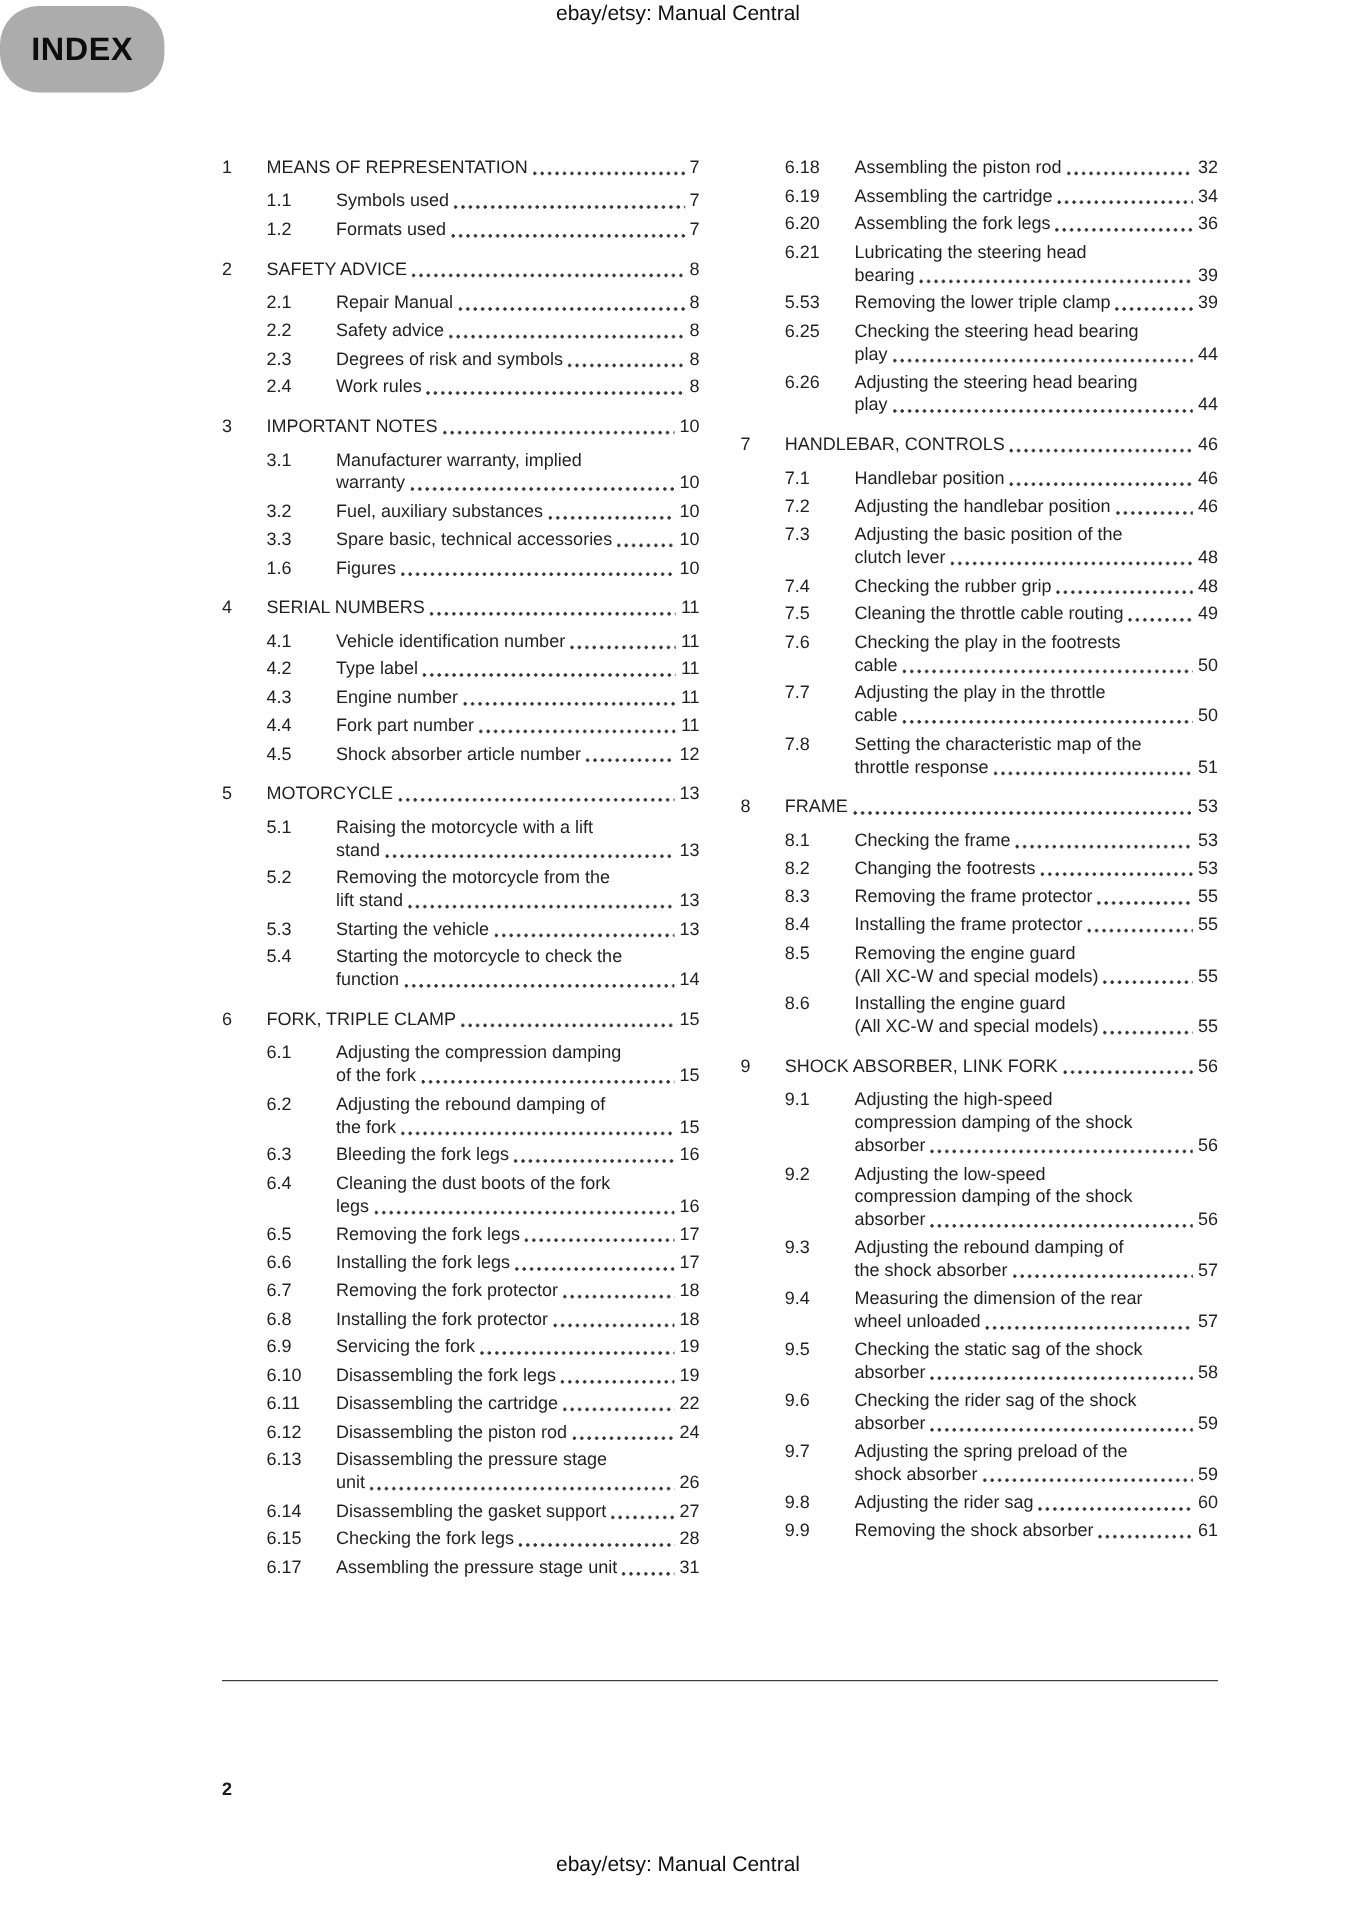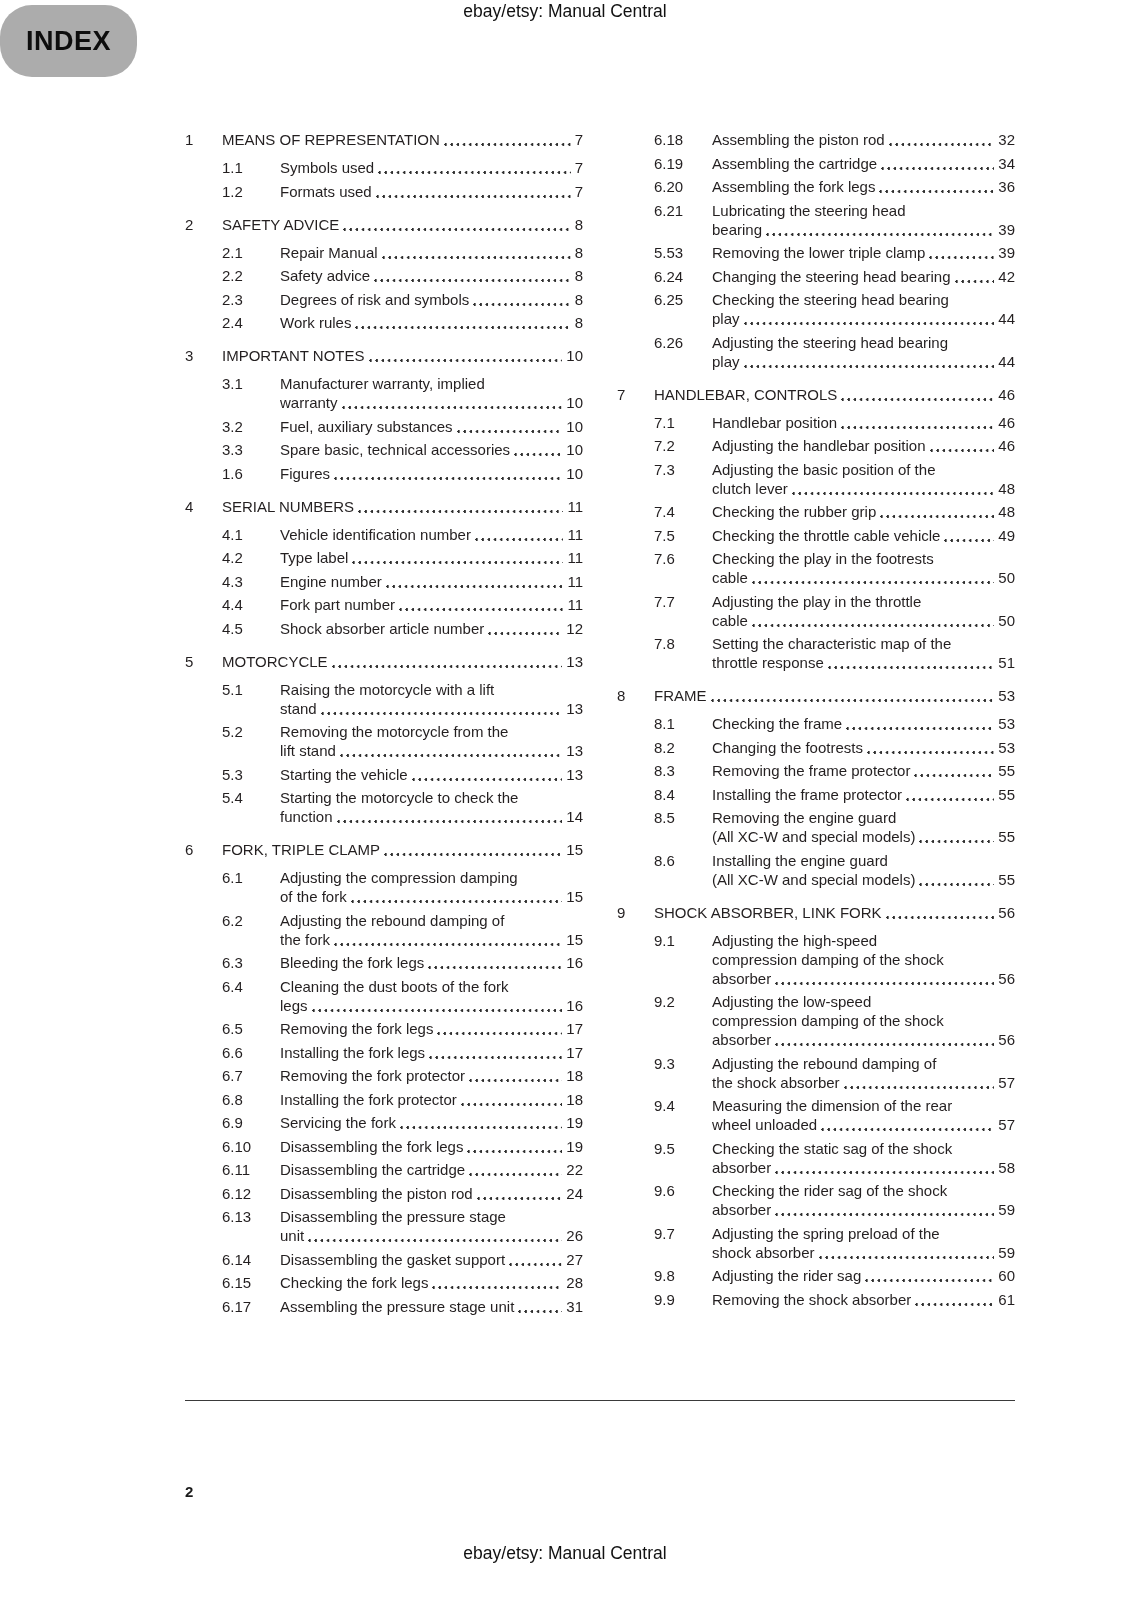--- a/index.html
+++ b/index.html
@@ -580,30 +580,20 @@
           <span class="num">5.53</span>
           <div class="body-lines">
             <div class="line last">
               <span class="text">Removing the lower triple clamp</span>
               <span class="dots"></span>
               <span class="pg">39</span>
             </div>
           </div>
         </div>
         <div class="item entry">
-          <span class="num">6.24</span>
-          <div class="body-lines">
-            <div class="line last">
-              <span class="text">Changing the steering head bearing</span>
-              <span class="dots"></span>
-              <span class="pg">42</span>
-            </div>
-          </div>
-        </div>
-        <div class="item entry">
           <span class="num">6.25</span>
           <div class="body-lines">
             <div class="line">Checking the steering head bearing</div>
             <div class="line last">
               <span class="text">play</span>
               <span class="dots"></span>
               <span class="pg">44</span>
             </div>
           </div>
         </div>
@@ -666,21 +656,21 @@
               <span class="text">Checking the rubber grip</span>
               <span class="dots"></span>
               <span class="pg">48</span>
             </div>
           </div>
         </div>
         <div class="item entry">
           <span class="num">7.5</span>
           <div class="body-lines">
             <div class="line last">
-              <span class="text">Checking the throttle cable vehicle</span>
+              <span class="text">Cleaning the throttle cable routing</span>
               <span class="dots"></span>
               <span class="pg">49</span>
             </div>
           </div>
         </div>
         <div class="item entry">
           <span class="num">7.6</span>
           <div class="body-lines">
             <div class="line">Checking the play in the footrests</div>
             <div class="line last">

